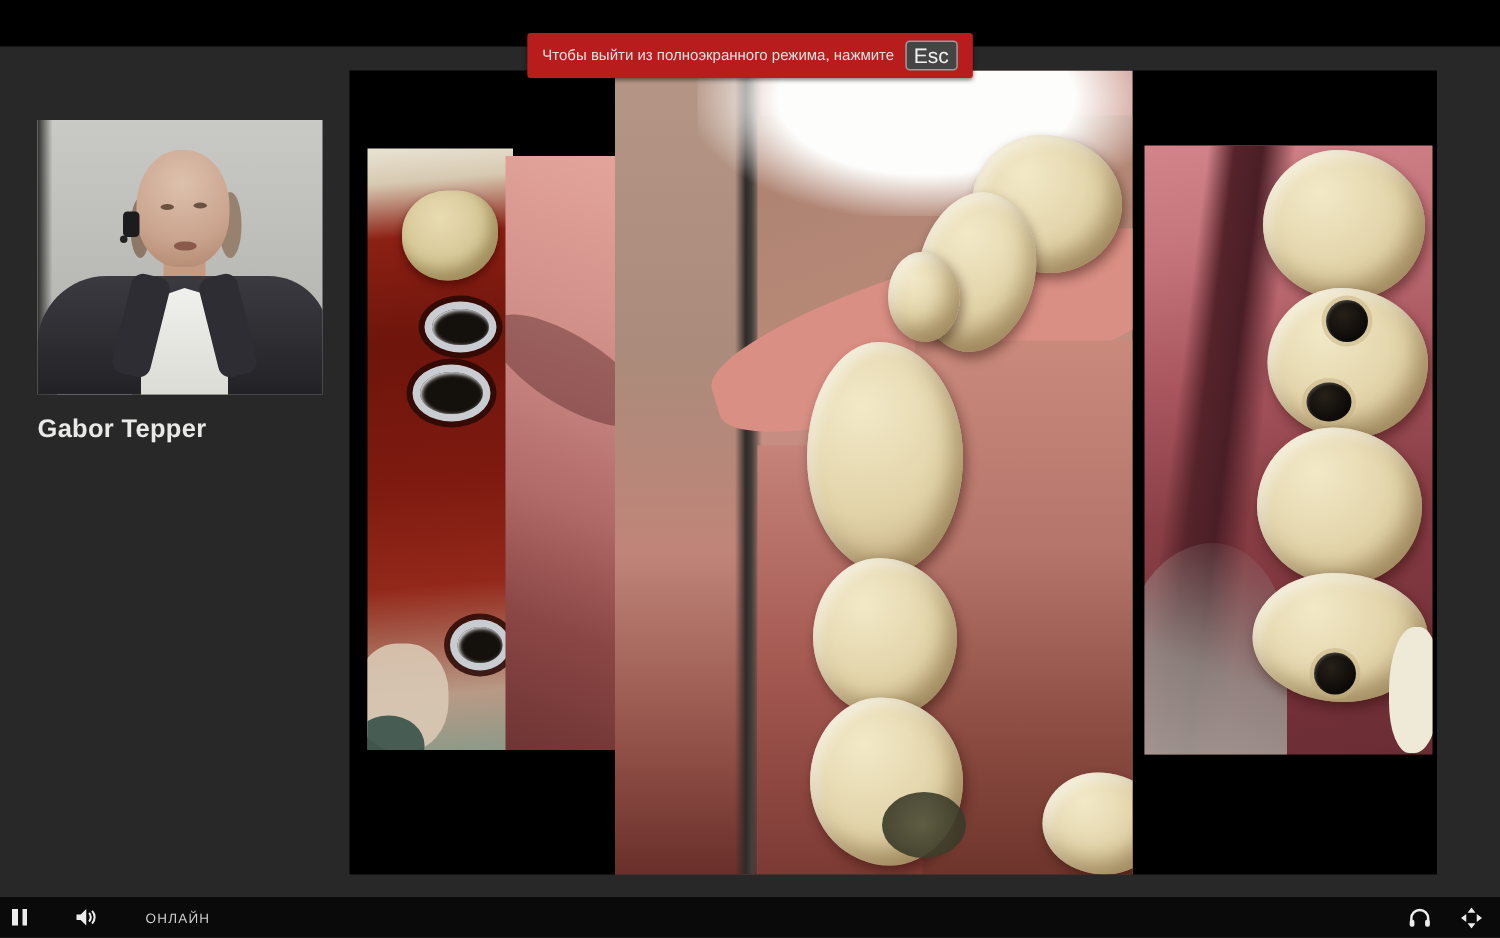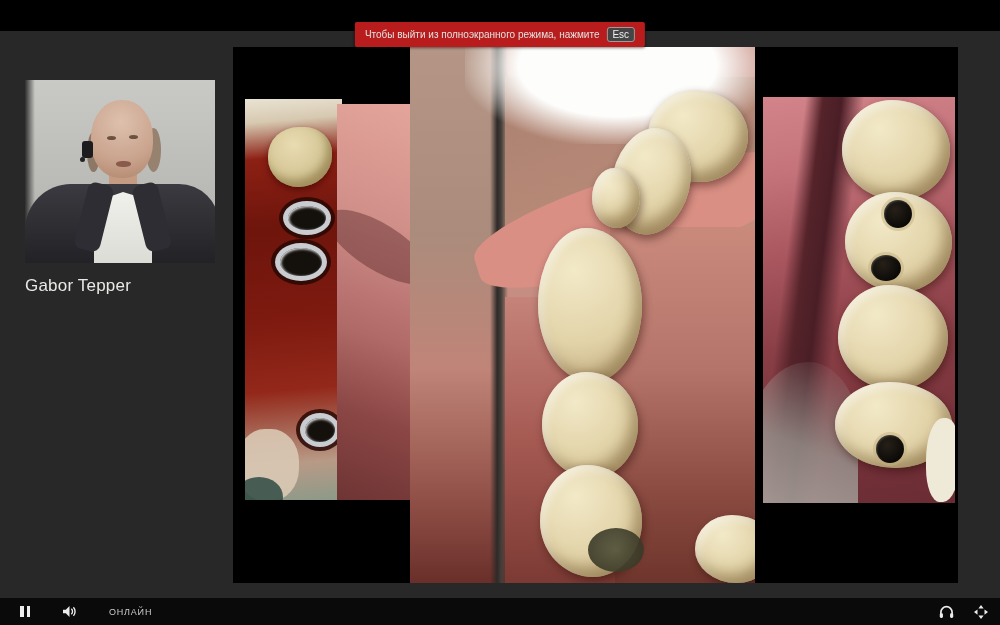--- a/index.html
+++ b/index.html
@@ -9,21 +9,21 @@
 
   
   .topbar{left:0;top:0;width:1000px;height:31px;background:#000;}
 
   
   .toast{left:50%;top:22px;transform:translateX(-50%);
          background:#b91c1c;color:#e2e2e2;font-size:10px;
          display:flex;align-items:center;gap:7px;padding:5px 10px;
          border-radius:2px;white-space:nowrap;box-shadow:0 1px 3px rgba(0,0,0,.5);z-index:30;}
   .esckey{display:inline-block;border:1px solid #9c9c9c;border-radius:3px;
-          padding:1px 5px;font-size:10px;color:#f0f0f0;background:#454545;}
+          padding:1px 5px;font-size:14px;color:#f0f0f0;background:#454545;}
 
   
   .cam{left:25px;top:80px;width:190px;height:183px;overflow:hidden;
        background:linear-gradient(180deg,#c9c9c5,#b8b8b4 65%,#acaca8);}
   .cam-darkleft{left:0;top:0;width:10px;height:183px;
        background:linear-gradient(90deg,#2e2e2e,rgba(46,46,46,0));}
   .cam-door{left:13px;top:116px;width:50px;height:70px;background:#d6d6d2;
        border-top:2px solid #c2c2be;transform:skewY(-5deg);}
   .head{left:66px;top:20px;width:62px;height:78px;border-radius:48% 48% 45% 45%;
        background:radial-gradient(circle at 48% 28%,#ddc1ad,#c9a28c 62%,#b1886f 95%);z-index:3;}
@@ -37,21 +37,21 @@
   .jacket{left:0px;top:104px;width:194px;height:80px;border-radius:46px 40px 0 0;
        background:linear-gradient(180deg,#3a3a40,#222226);z-index:3;}
   .shirt{left:69px;top:112px;width:58px;height:72px;z-index:4;
        background:linear-gradient(180deg,#f0f0ec,#dcdcd6);
        clip-path:polygon(0 14%,50% 0,100% 12%,100% 100%,0 100%);}
   .lap-l{left:56px;top:103px;width:26px;height:68px;background:#2d2d33;border-radius:8px;
        transform:rotate(14deg);z-index:5;}
   .lap-r{left:114px;top:103px;width:26px;height:68px;background:#2d2d33;border-radius:8px;
        transform:rotate(-14deg);z-index:5;}
 
-  .speaker-name{left:25px;top:276px;font-size:17px;font-weight:normal;color:#e9e9e7;letter-spacing:.2px;}
+  .speaker-name{left:25px;top:276px;font-size:17px;font-weight:bold;color:#e9e9e7;letter-spacing:.2px;}
 
   
   .slide{left:233px;top:47px;width:725px;height:536px;background:#000;overflow:hidden;}
   .photo{position:absolute;overflow:hidden;}
   .photoA{left:12px;top:52px;width:97px;height:401px;
       background:linear-gradient(175deg,#e9e3d3 0%,#d7c9b1 6%,#8c2014 15%,#6e150c 32%,#7e1a10 55%,#93281a 72%,#b89a86 90%,#8c9a88 100%);}
   .pa-tooth{left:23px;top:28px;width:64px;height:60px;border-radius:50% 45% 55% 50%;
       background:radial-gradient(circle at 40% 30%,#e9dcb2,#cfc08e 70%);
       box-shadow:inset -5px -7px 9px rgba(130,110,60,.6),0 3px 6px rgba(60,5,0,.6);}
   .ring{position:absolute;border-radius:50%;border:5px solid #c9ccd0;background:#14100c;
@@ -92,21 +92,21 @@
       background:linear-gradient(200deg,rgba(154,150,144,0),#9a9690 55%,#b8b4ae);opacity:.8;}
   .hole{position:absolute;border-radius:50%;
       background:radial-gradient(circle at 40% 35%,#262018,#0c0a08 70%);
       box-shadow:0 0 0 3px rgba(195,175,125,.5),inset 1px 1px 2px rgba(255,255,255,.2);}
   .pd-white{left:163px;top:321px;width:34px;height:84px;border-radius:50% 40%;
       background:#efe9d8;}
 
   
   .controlbar{left:0;top:598px;width:1000px;height:27px;background:#0a0a0a;
       display:flex;align-items:center;color:#e8e8e8;}
-  .ctl-left{display:flex;align-items:center;gap:32px;margin-left:20px;}
+  .ctl-left{display:flex;align-items:center;gap:32px;margin-left:8px;}
   .ctl-right{display:flex;align-items:center;gap:20px;margin-left:auto;margin-right:12px;}
   .btn{display:flex;align-items:center;justify-content:center;cursor:pointer;background:none;border:none;padding:0;}
   .pausebars{display:flex;gap:3px;}
   .pausebars span{display:block;width:3.5px;height:11px;background:#ececec;}
   .status{font-size:9px;letter-spacing:.8px;color:#cbcbcb;}
   svg{display:block;}
 </style>
 </head>
 <body>
 

